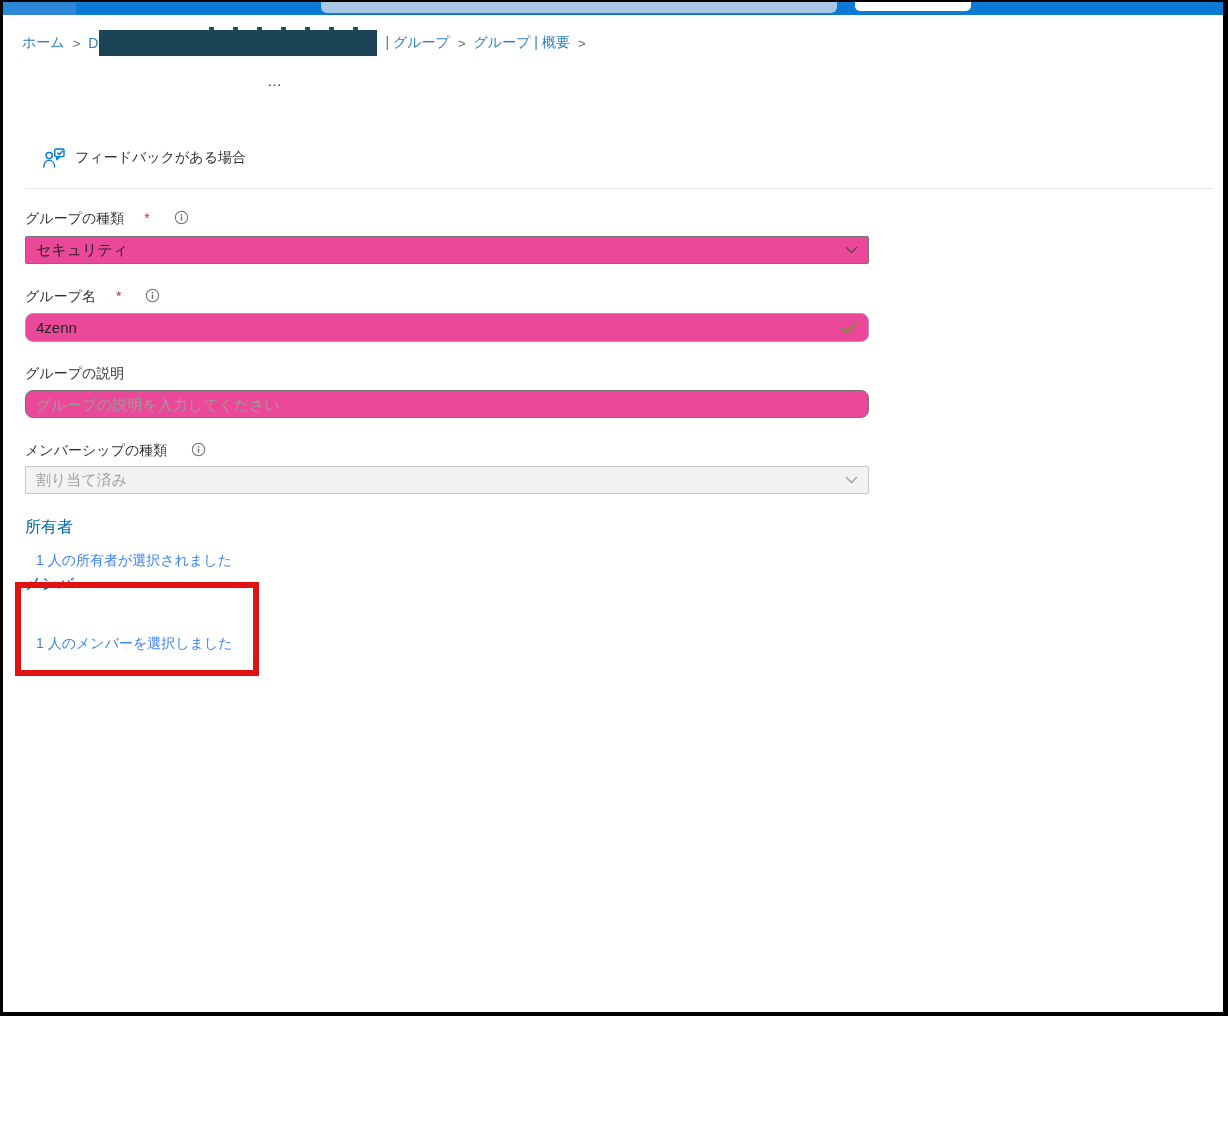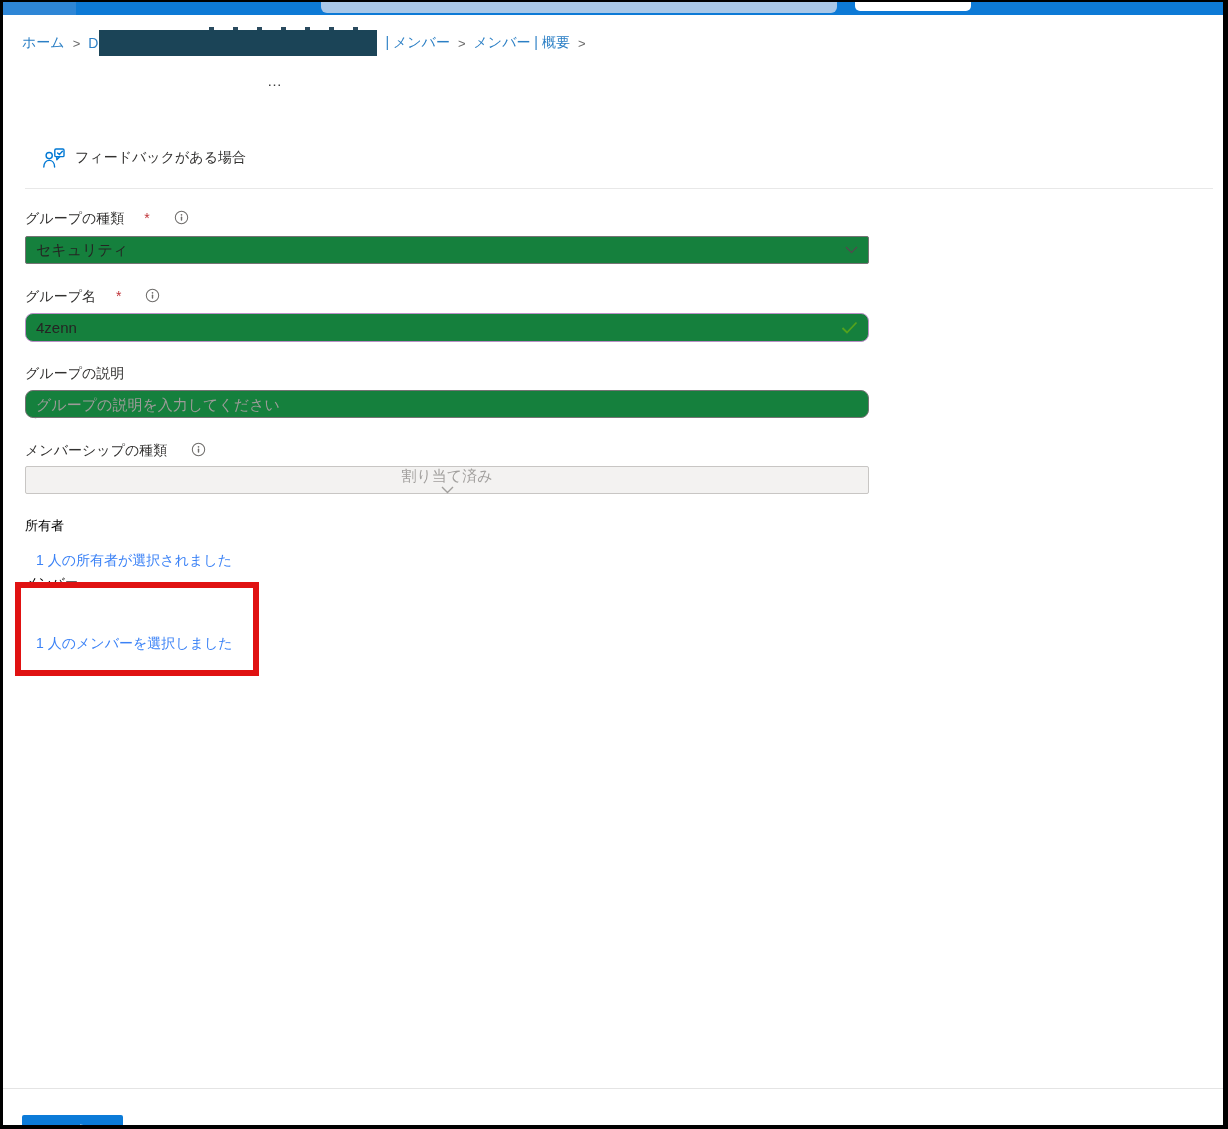--- a/index.html
+++ b/index.html
@@ -1,16 +1,16 @@
 <!DOCTYPE html>
 <html><head>
 <meta charset="utf-8">
 <style>
   html,body{margin:0;padding:0;background:#fff;font-family:"Liberation Sans","DejaVu Sans",sans-serif;}
-  .frame{position:relative;width:1228px;height:1129px;background:#000;overflow:hidden;}
+  .frame{position:relative;width:1228px;height:1016px;background:#000;overflow:hidden;}
   .screen{position:absolute;left:3px;top:2px;right:5px;bottom:4px;background:#fff;overflow:hidden;}
 
   
   .topbar{position:absolute;left:0;top:0;width:100%;height:13px;background:#0d7ad6;}
   .menu-block{position:absolute;left:0;top:0;width:73px;height:13px;background:#2e86d6;cursor:pointer;}
   .search-pill{position:absolute;left:318px;top:0;width:516px;height:11px;background:#a9c7e7;border-radius:0 0 6px 6px;cursor:text;}
   .white-pill{position:absolute;left:852px;top:0;width:116px;height:9px;background:#ffffff;border-radius:0 0 5px 5px;cursor:pointer;}
 
   
   .breadcrumb{position:absolute;left:19px;top:28px;height:26px;display:flex;align-items:center;gap:8px;font-size:14px;white-space:nowrap;}
@@ -27,34 +27,34 @@
   
   .feedback{position:absolute;left:39px;top:146px;display:flex;align-items:center;gap:10px;font-size:14px;color:#323130;cursor:pointer;}
   .divider{position:absolute;left:22px;top:186px;width:1188px;height:1px;background:#e8e8e8;}
 
   
   .label-row{position:absolute;left:22px;display:flex;align-items:flex-start;gap:21px;font-size:14px;color:#323130;}
   .req{color:#bf3237;font-size:14px;margin-left:-1px;}
   .info{margin-left:3px;flex:0 0 auto;cursor:pointer;}
 
   .control{position:absolute;left:22px;width:844px;height:28px;box-sizing:border-box;
-     border:1px solid #757374;border-radius:2px;background:#15803d;display:flex;align-items:center;
+     border:1px solid #757374;border-radius:2px;background:#ec4899;display:flex;align-items:center;
      padding:0 10px;font-size:15px;color:#252423;}
   .dropdown{cursor:pointer;}
   .dd-value{flex:1;}
   .chev{flex:0 0 auto;}
-  .disabled{background:#f3f2f1;border-color:#c8c6c4;color:#a19f9d;cursor:default;flex-direction:column;}
+  .disabled{background:#f3f2f1;border-color:#c8c6c4;color:#a19f9d;cursor:default;}
   .disabled .chev path{stroke:#a19f9d;}
   .input-wrap{padding:0 10px 0 0;border-radius:8px;}
   .input-wrap input{flex:1;height:100%;border:none;outline:none;background:transparent;
      font-family:inherit;font-size:15px;color:#252423;padding:0 10px;}
   .input-wrap input::placeholder{color:#9d9b99;opacity:1;}
   .name-wrap{border-color:#b98fc6;height:29px;}
 
-  .section-label{position:absolute;left:22px;font-size:13px;color:#000000;}
+  .section-label{position:absolute;left:22px;font-size:16px;color:#0369a1;}
   .picker-link{position:absolute;left:33px;font-size:14px;color:#3b82f6;text-decoration:none;cursor:pointer;}
 
   .red-box{position:absolute;left:12px;top:580px;width:232px;height:82px;border:6px solid #e01212;pointer-events:none;}
 
   
   .footer-line{position:absolute;left:0;top:1086px;width:100%;height:1px;background:#e4e4e4;}
   .create-btn{position:absolute;left:19px;top:1113px;width:101px;height:30px;background:#0c7bd8;color:#fff;
      border:none;border-radius:2px;font-size:14px;font-family:inherit;cursor:pointer;padding-top:5px;box-sizing:border-box;}
 </style>
 </head>
@@ -69,23 +69,23 @@
       <div class="white-pill"></div>
     </div>
 
     <nav class="breadcrumb">
       <a>ホーム</a>
       <span class="sep">&gt;</span>
       <span class="tenant">
         <a>D</a>
         <span class="redaction"></span>
       </span>
-      <a>| メンバー</a>
+      <a>| グループ</a>
       <span class="sep">&gt;</span>
-      <a>メンバー | 概要</a>
+      <a>グループ | 概要</a>
       <span class="sep">&gt;</span>
     </nav>
 
     <div class="more">…</div>
 
     <div class="feedback">
       <svg width="23" height="20" viewBox="0 0 23 20" fill="none" stroke="#0078d4" stroke-width="1.4" stroke-linecap="round" stroke-linejoin="round">
         <circle cx="7.2" cy="7.6" r="3.1"></circle>
         <path d="M1.8 19c0-4.2 2.4-6.6 5.4-6.6s5.4 2.4 5.4 6.6"></path>
         <rect x="12.8" y="1" width="9.2" height="7.6" rx="1.2"></rect>

